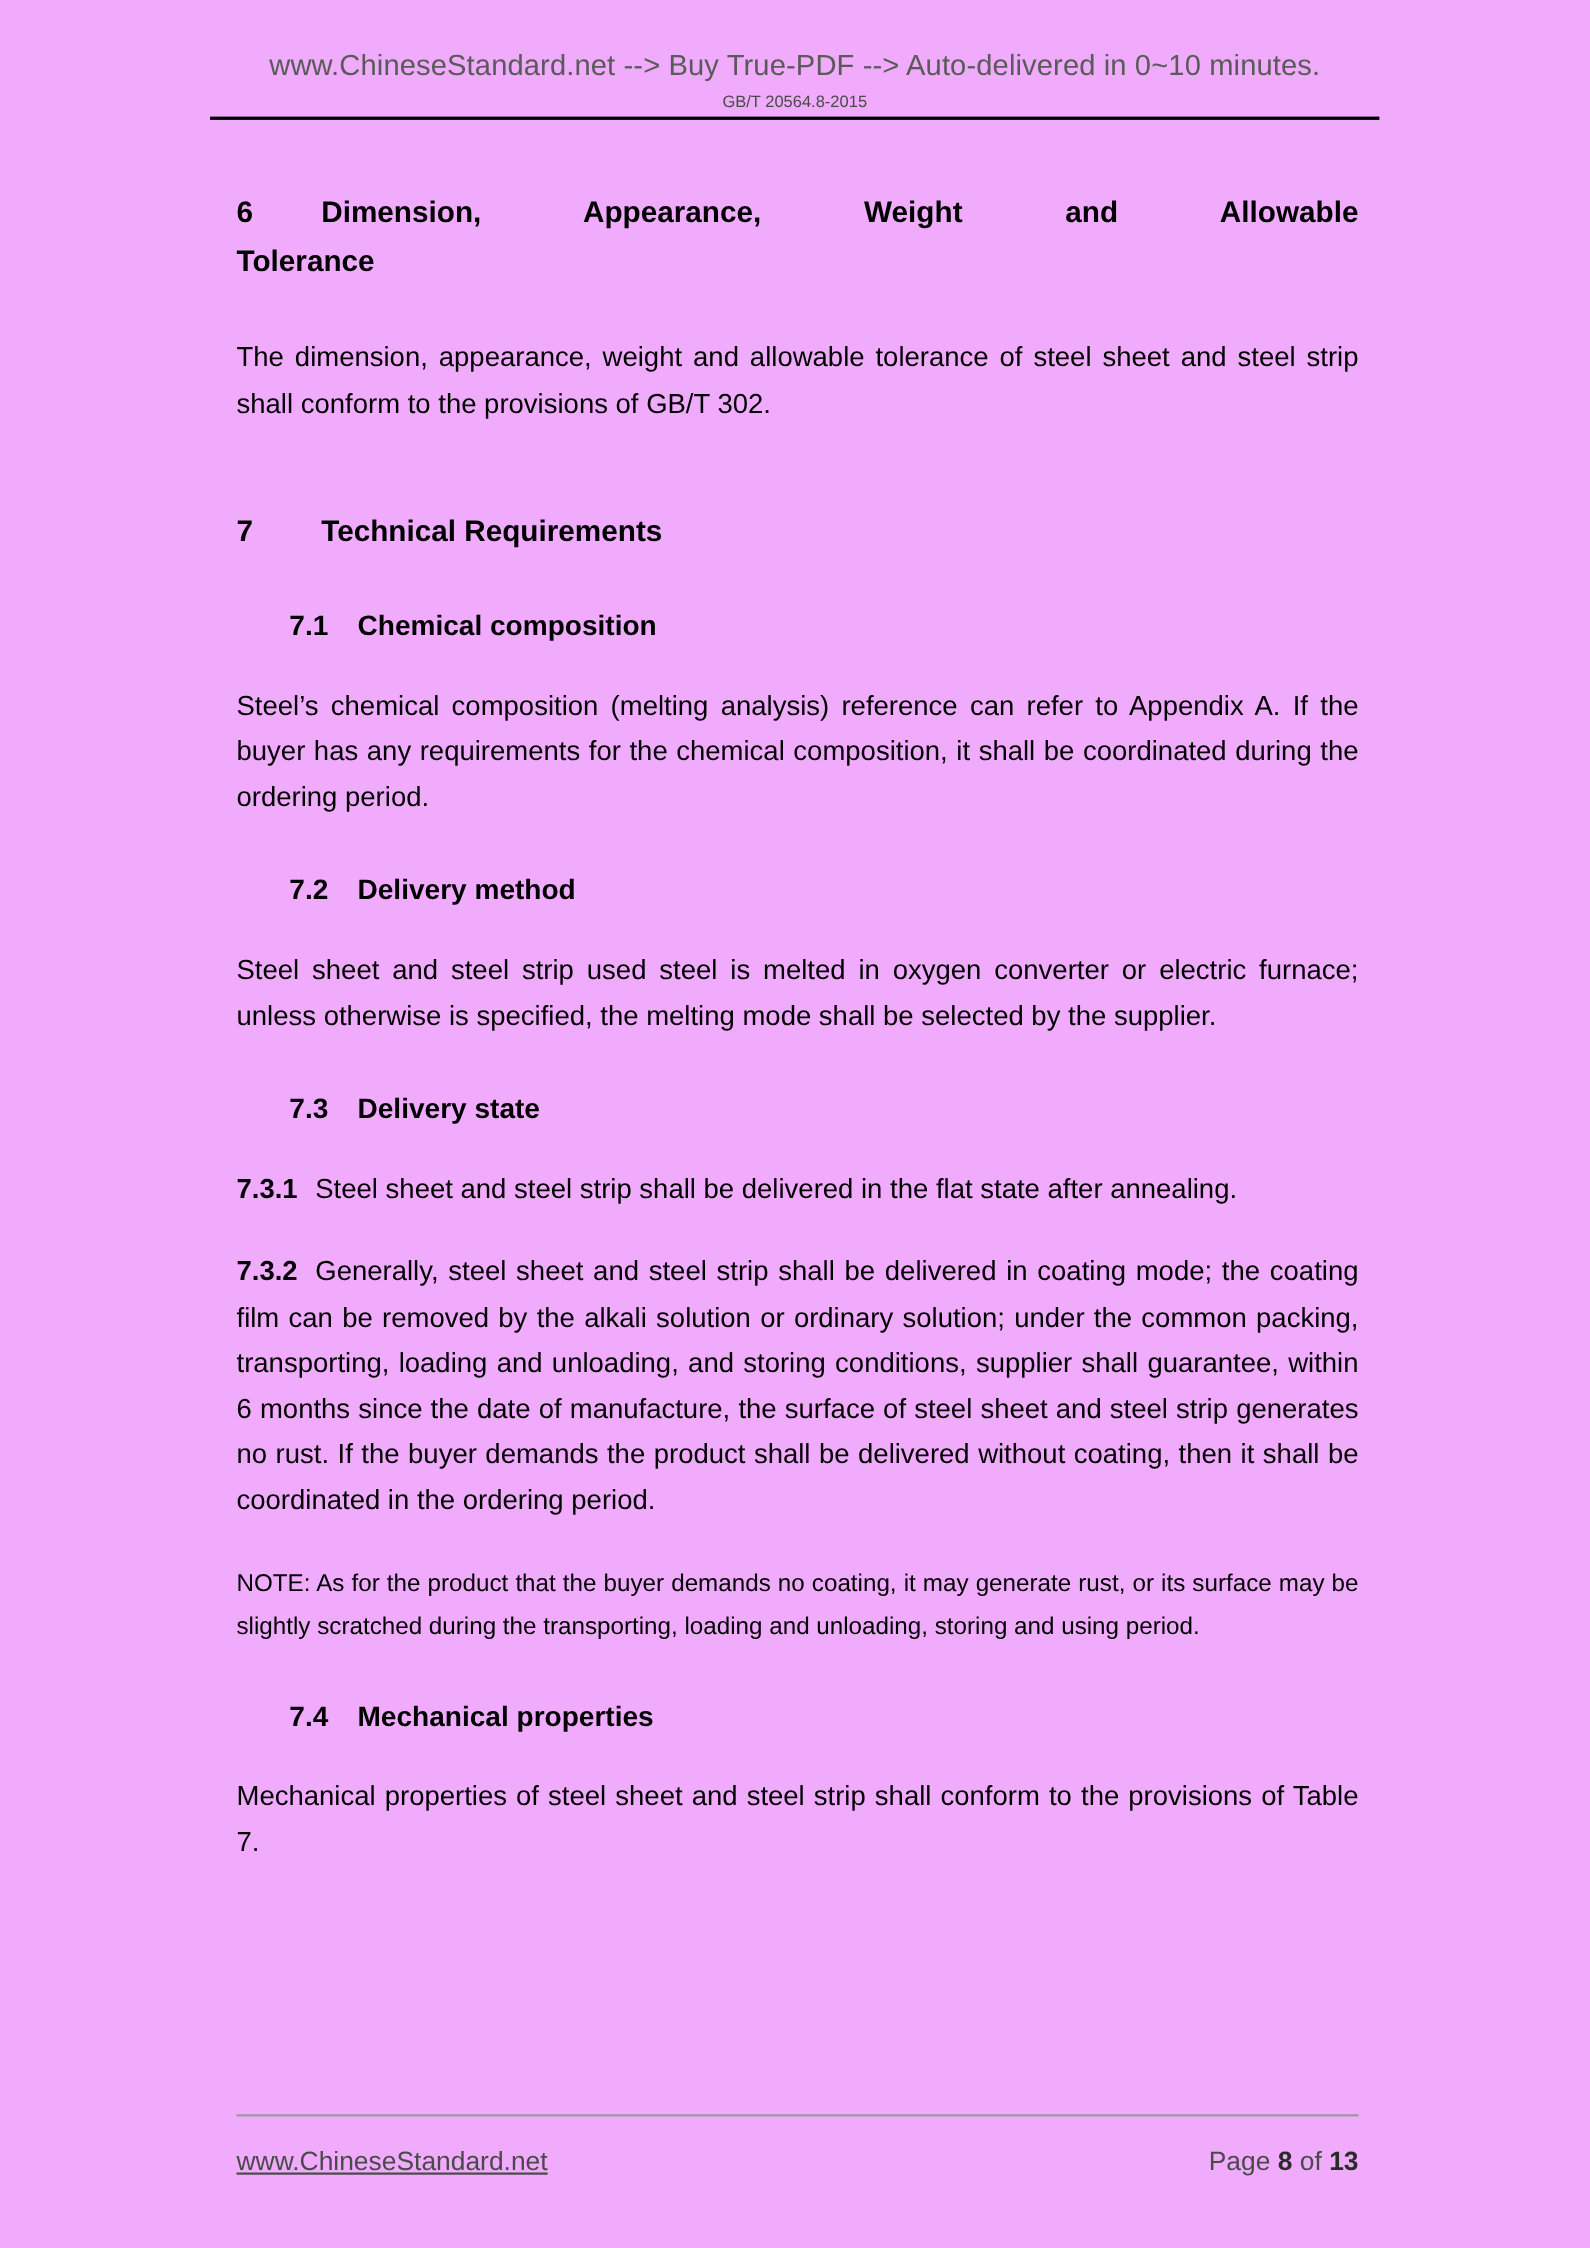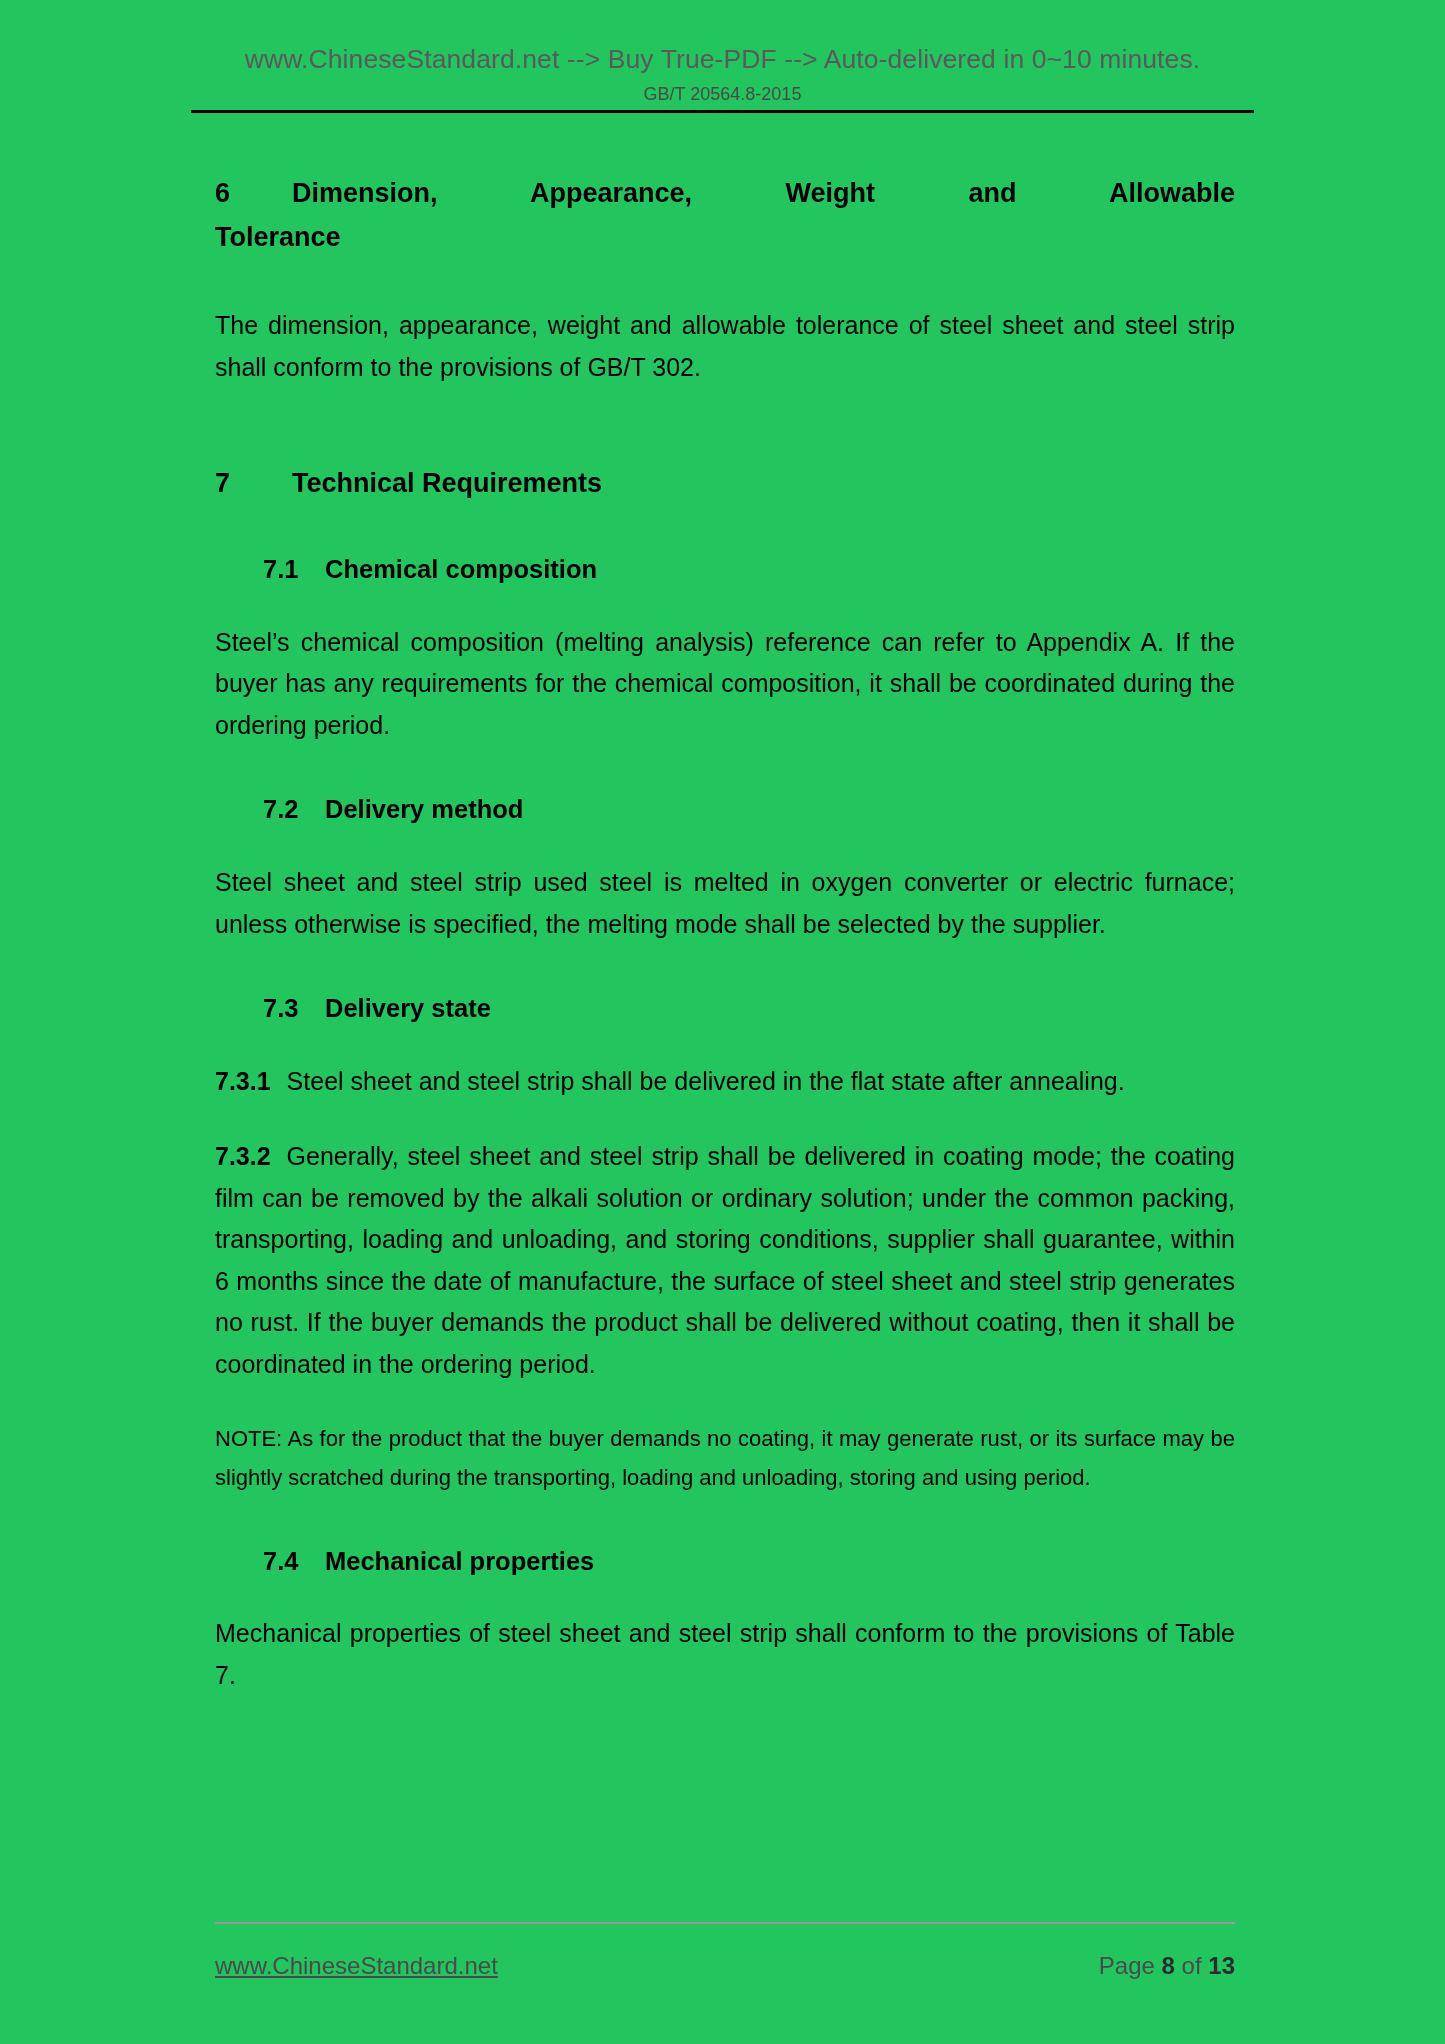--- a/index.html
+++ b/index.html
@@ -8,21 +8,21 @@
     background: #ffffff;
   }
   body {
     font-family: "Liberation Sans", sans-serif;
     color: #000000;
   }
   .page {
     position: relative;
     width: 1445px;
     height: 2044px;
-    background: #22c55e;
+    background: #f0abfc;
     box-sizing: border-box;
     overflow: hidden;
   }
 
   
   .header-band {
     position: absolute;
     left: 0;
     top: 0;
     width: 100%;
@@ -30,21 +30,21 @@
   }
   .watermark {
     text-align: center;
     font-size: 26.5px;
     color: #5a5a5a;
     letter-spacing: 0.1px;
     white-space: nowrap;
   }
   .std-number {
     text-align: center;
-    font-size: 18px;
+    font-size: 15px;
     color: #4a4a4a;
     margin-top: 9px;
   }
   .header-rule {
     margin: 5px auto 0 auto;
     width: 1063px;
     border-bottom: 3px solid #000000;
   }
 
   

